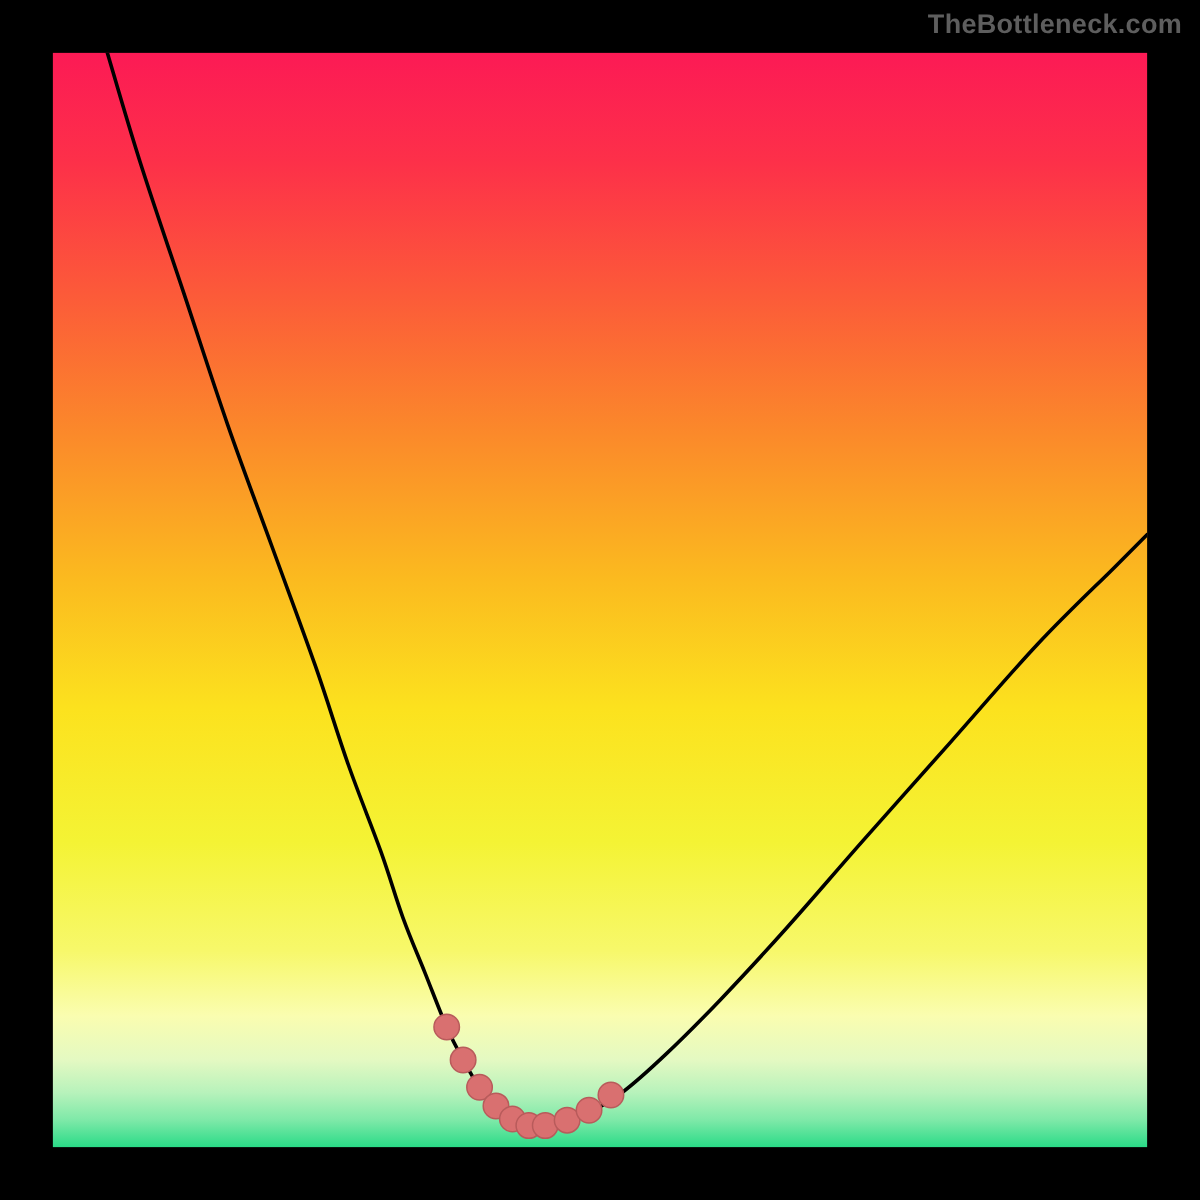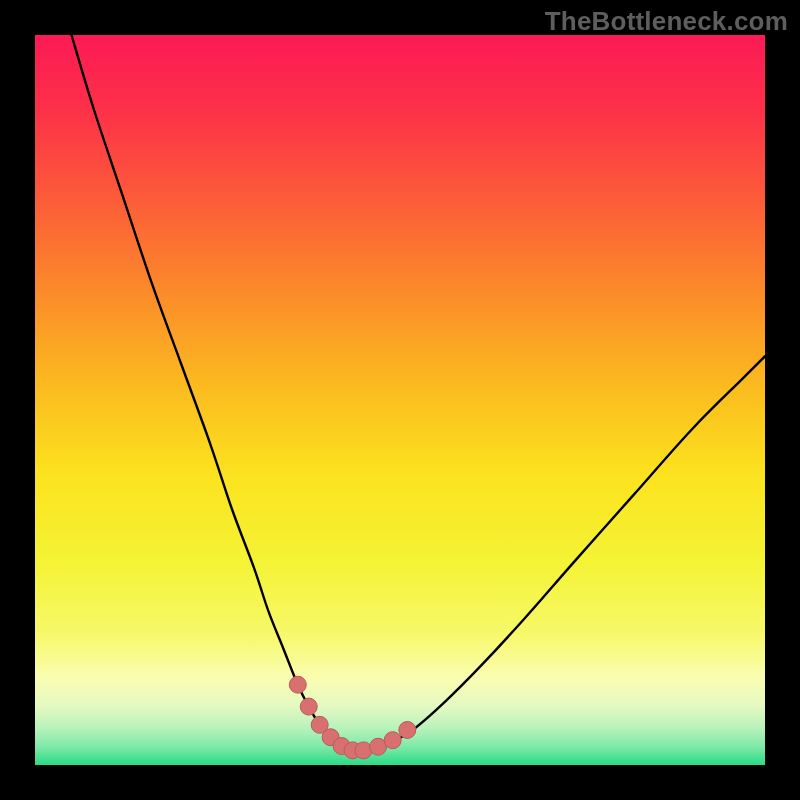--- a/index.html
+++ b/index.html
@@ -8,21 +8,21 @@
     position: relative;
     width: 800px;
     height: 800px;
     background: #000;
   }
   .watermark {
     position: absolute;
     top: 6px;
     right: 12px;
     font-family: Arial, Helvetica, sans-serif;
-    font-size: 26px;
+    font-size: 18px;
     font-weight: 600;
     color: #5e5e5e;
     letter-spacing: 0.2px;
     z-index: 10;
   }
   .plot {
     position: absolute;
     left: 35px;
     top: 35px;
     width: 730px;

